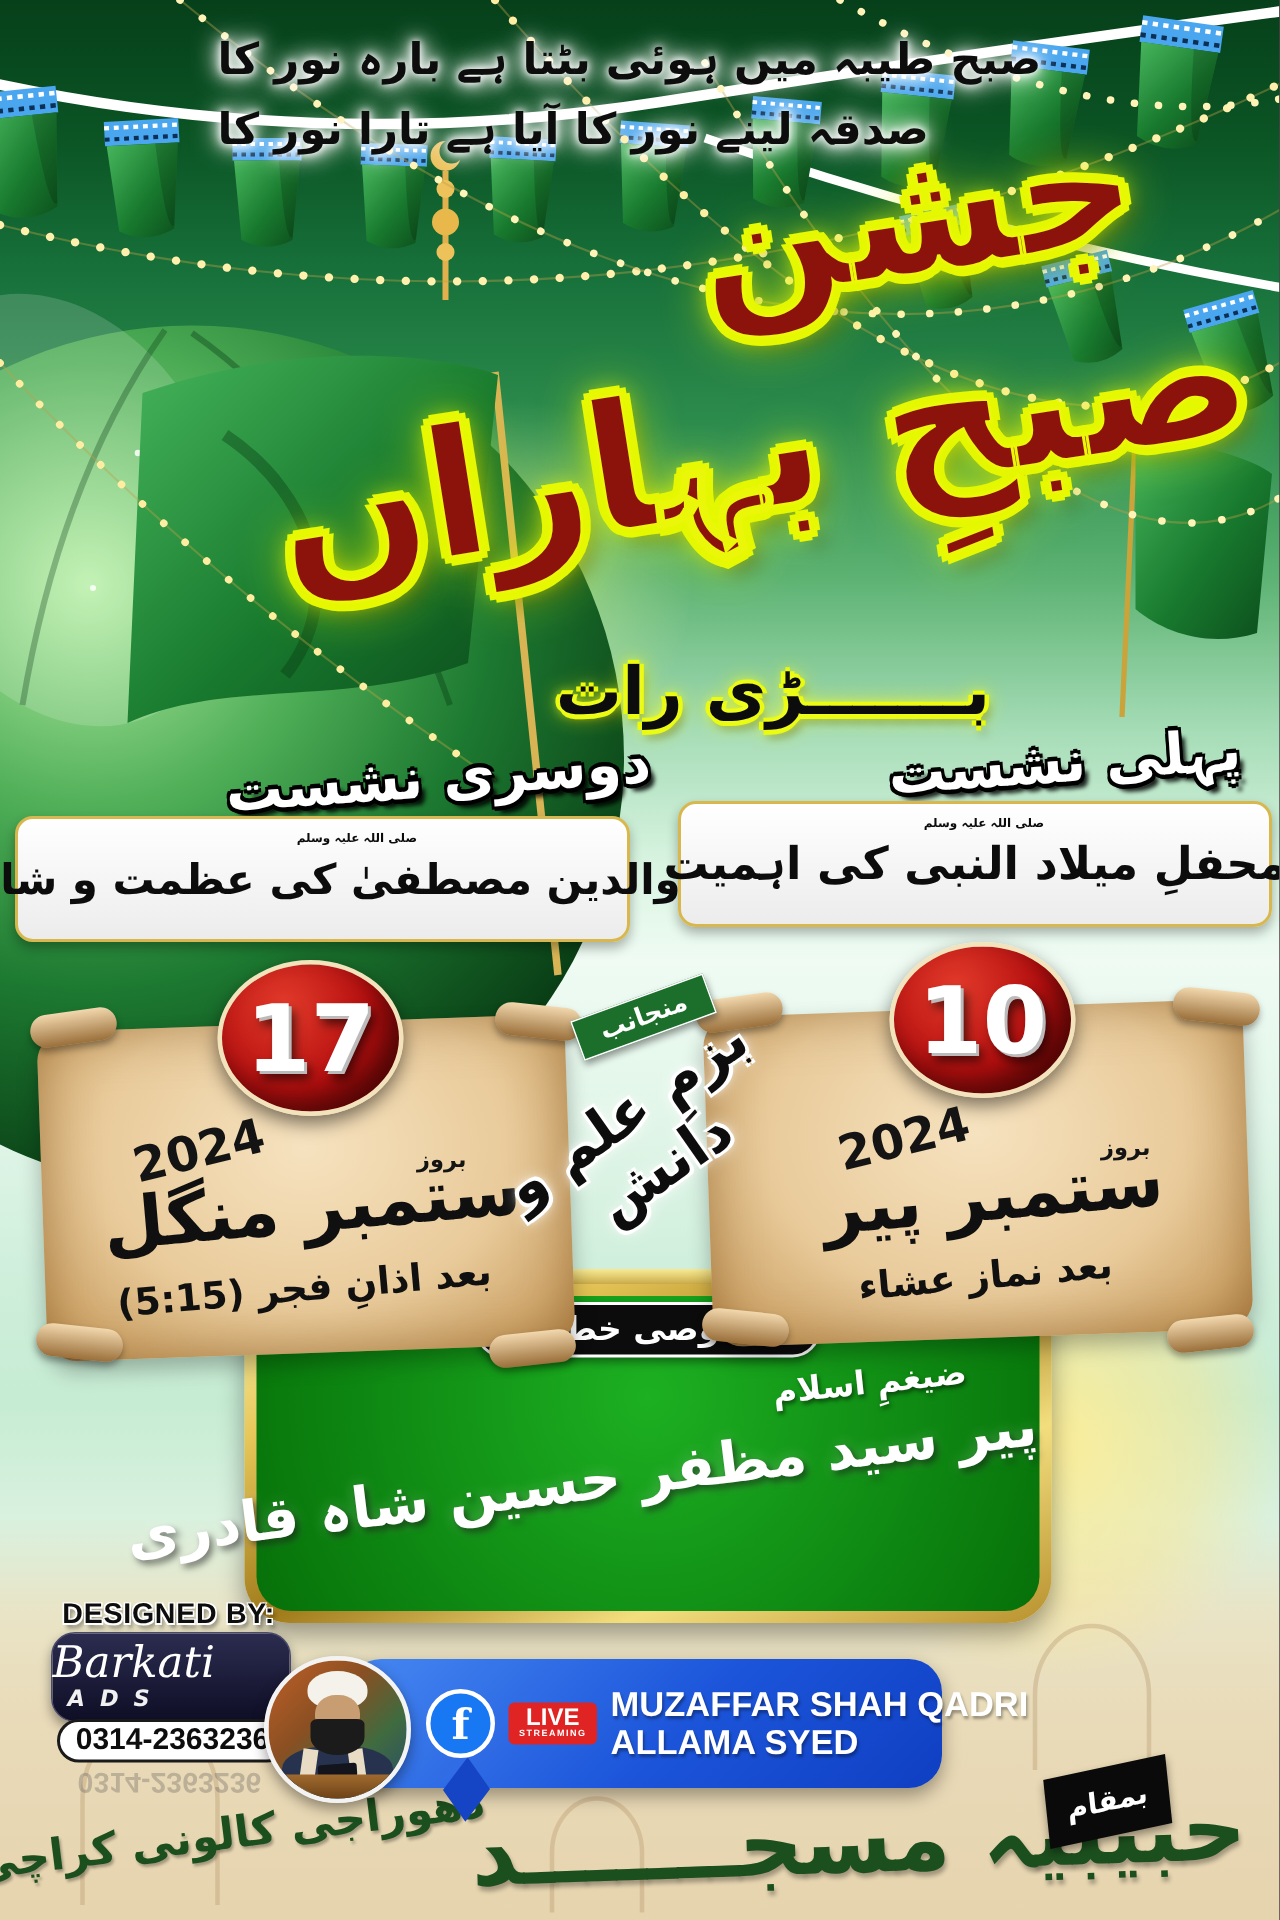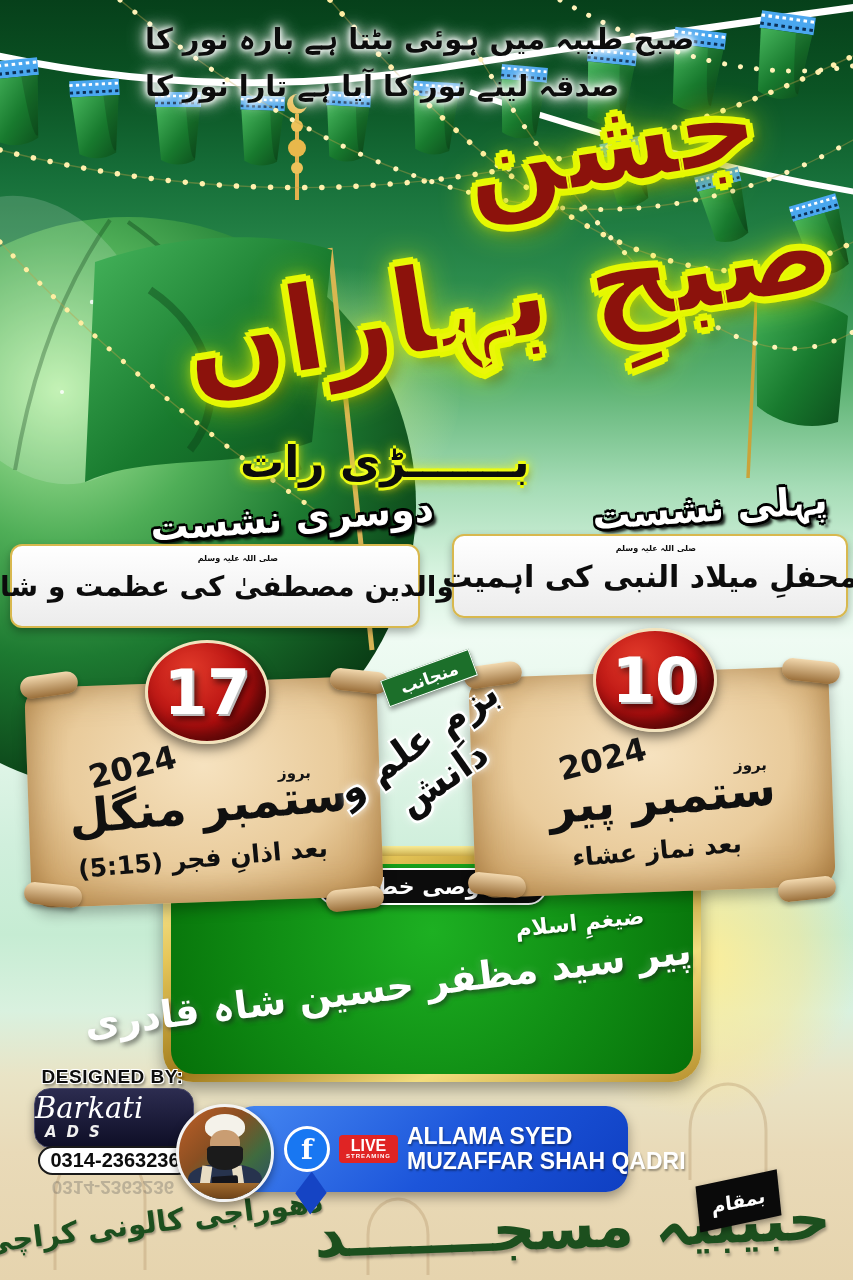--- a/index.html
+++ b/index.html
@@ -26,21 +26,21 @@
   
   .title-wrap{left:295px;top:96px;width:530px;transform:rotate(-9deg);text-align:center;}
   .title-word{color:#8c120c;font-weight:bold;
     -webkit-text-stroke:2px #eaf708;
     text-shadow:0 0 16px #e8fa00,0 0 34px #d8f000,
       -6px 0 0 #e9fa05,6px 0 0 #e9fa05,0 -6px 0 #e9fa05,0 6px 0 #e9fa05,
       -4px -4px 0 #e9fa05,4px -4px 0 #e9fa05,-4px 4px 0 #e9fa05,4px 4px 0 #e9fa05,
       7px 10px 12px rgba(0,0,0,.35);}
   .title-line1{display:block;font-size:112px;line-height:112px;text-align:right;padding-right:55px;}
   .title-line2{display:block;font-size:118px;line-height:128px;margin-top:16px;}
-  .subtitle{left:240px;top:436px;width:420px;text-align:left;color:#0c0c0c;
+  .subtitle{left:240px;top:436px;width:420px;text-align:right;color:#0c0c0c;
     font-size:44px;font-weight:bold;
     text-shadow:0 0 8px #f2ff3d,0 0 15px #e9fa05,-3px 0 0 #e9fa05,3px 0 0 #e9fa05,
       0 -3px 0 #e9fa05,0 3px 0 #e9fa05,3px 5px 6px rgba(0,0,0,.35);}
 
   
   .sess-head{color:#fff;font-size:38px;font-weight:bold;transform:rotate(-4deg);
     text-shadow:-2px -2px 0 #000,2px -2px 0 #000,-2px 2px 0 #000,2px 2px 0 #000,
       0 -3px 0 #000,0 3px 0 #000,4px 5px 3px rgba(0,0,0,.85);}
   .topic-box{height:80px;background:linear-gradient(180deg,#ffffff,#ececec);
     border:2px solid #d8b84e;border-radius:12px;box-shadow:0 4px 8px rgba(0,0,0,.3);
@@ -338,22 +338,22 @@
     <div class="ph-desk"></div>
   </div>
 
   <div class="abs livebar">
     <div class="fb">f</div>
     <div class="live">
       <div class="l1">LIVE</div>
       <div class="l2">STREAMING</div>
     </div>
     <div>
+      <div class="en-name">MUZAFFAR SHAH QADRI</div>
       <div class="en-name">ALLAMA SYED</div>
-      <div class="en-name">MUZAFFAR SHAH QADRI</div>
     </div>
   </div>
 
   <div class="abs venue-tag nw" dir="rtl">بمقام</div>
   <div class="abs venue-name nw" dir="rtl">حبیبیہ مسجـــــــد</div>
   <div class="abs venue-addr nw" dir="rtl">دھوراجی کالونی کراچی</div>
 
 </div>
 
 </body></html>

